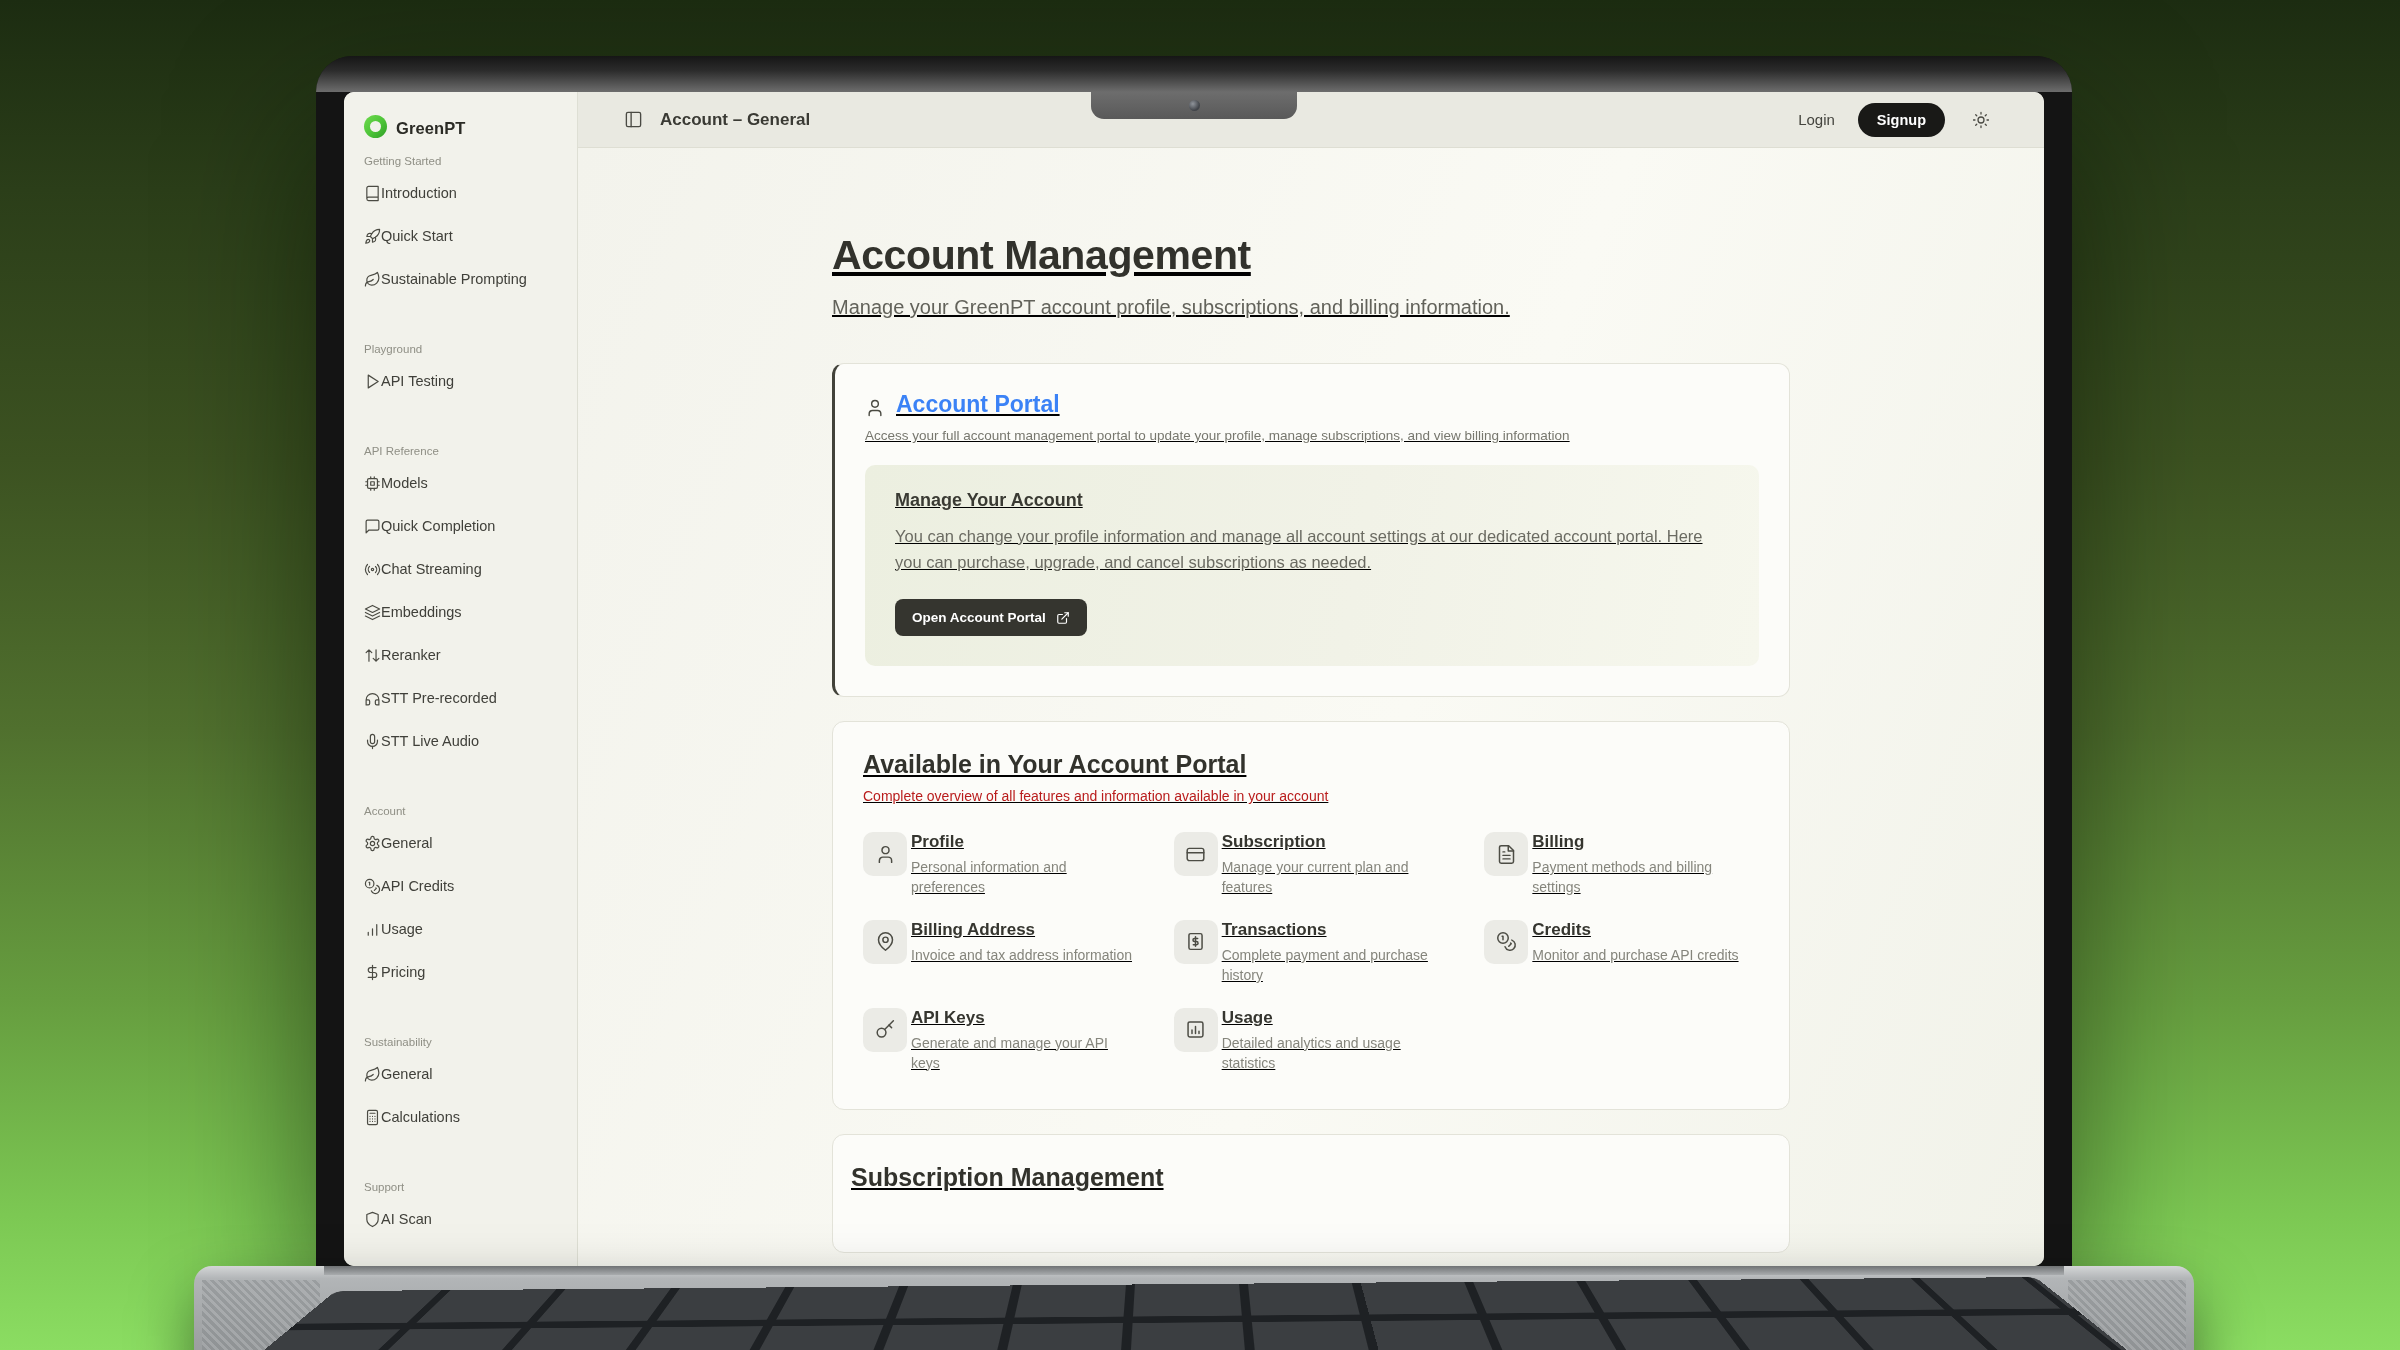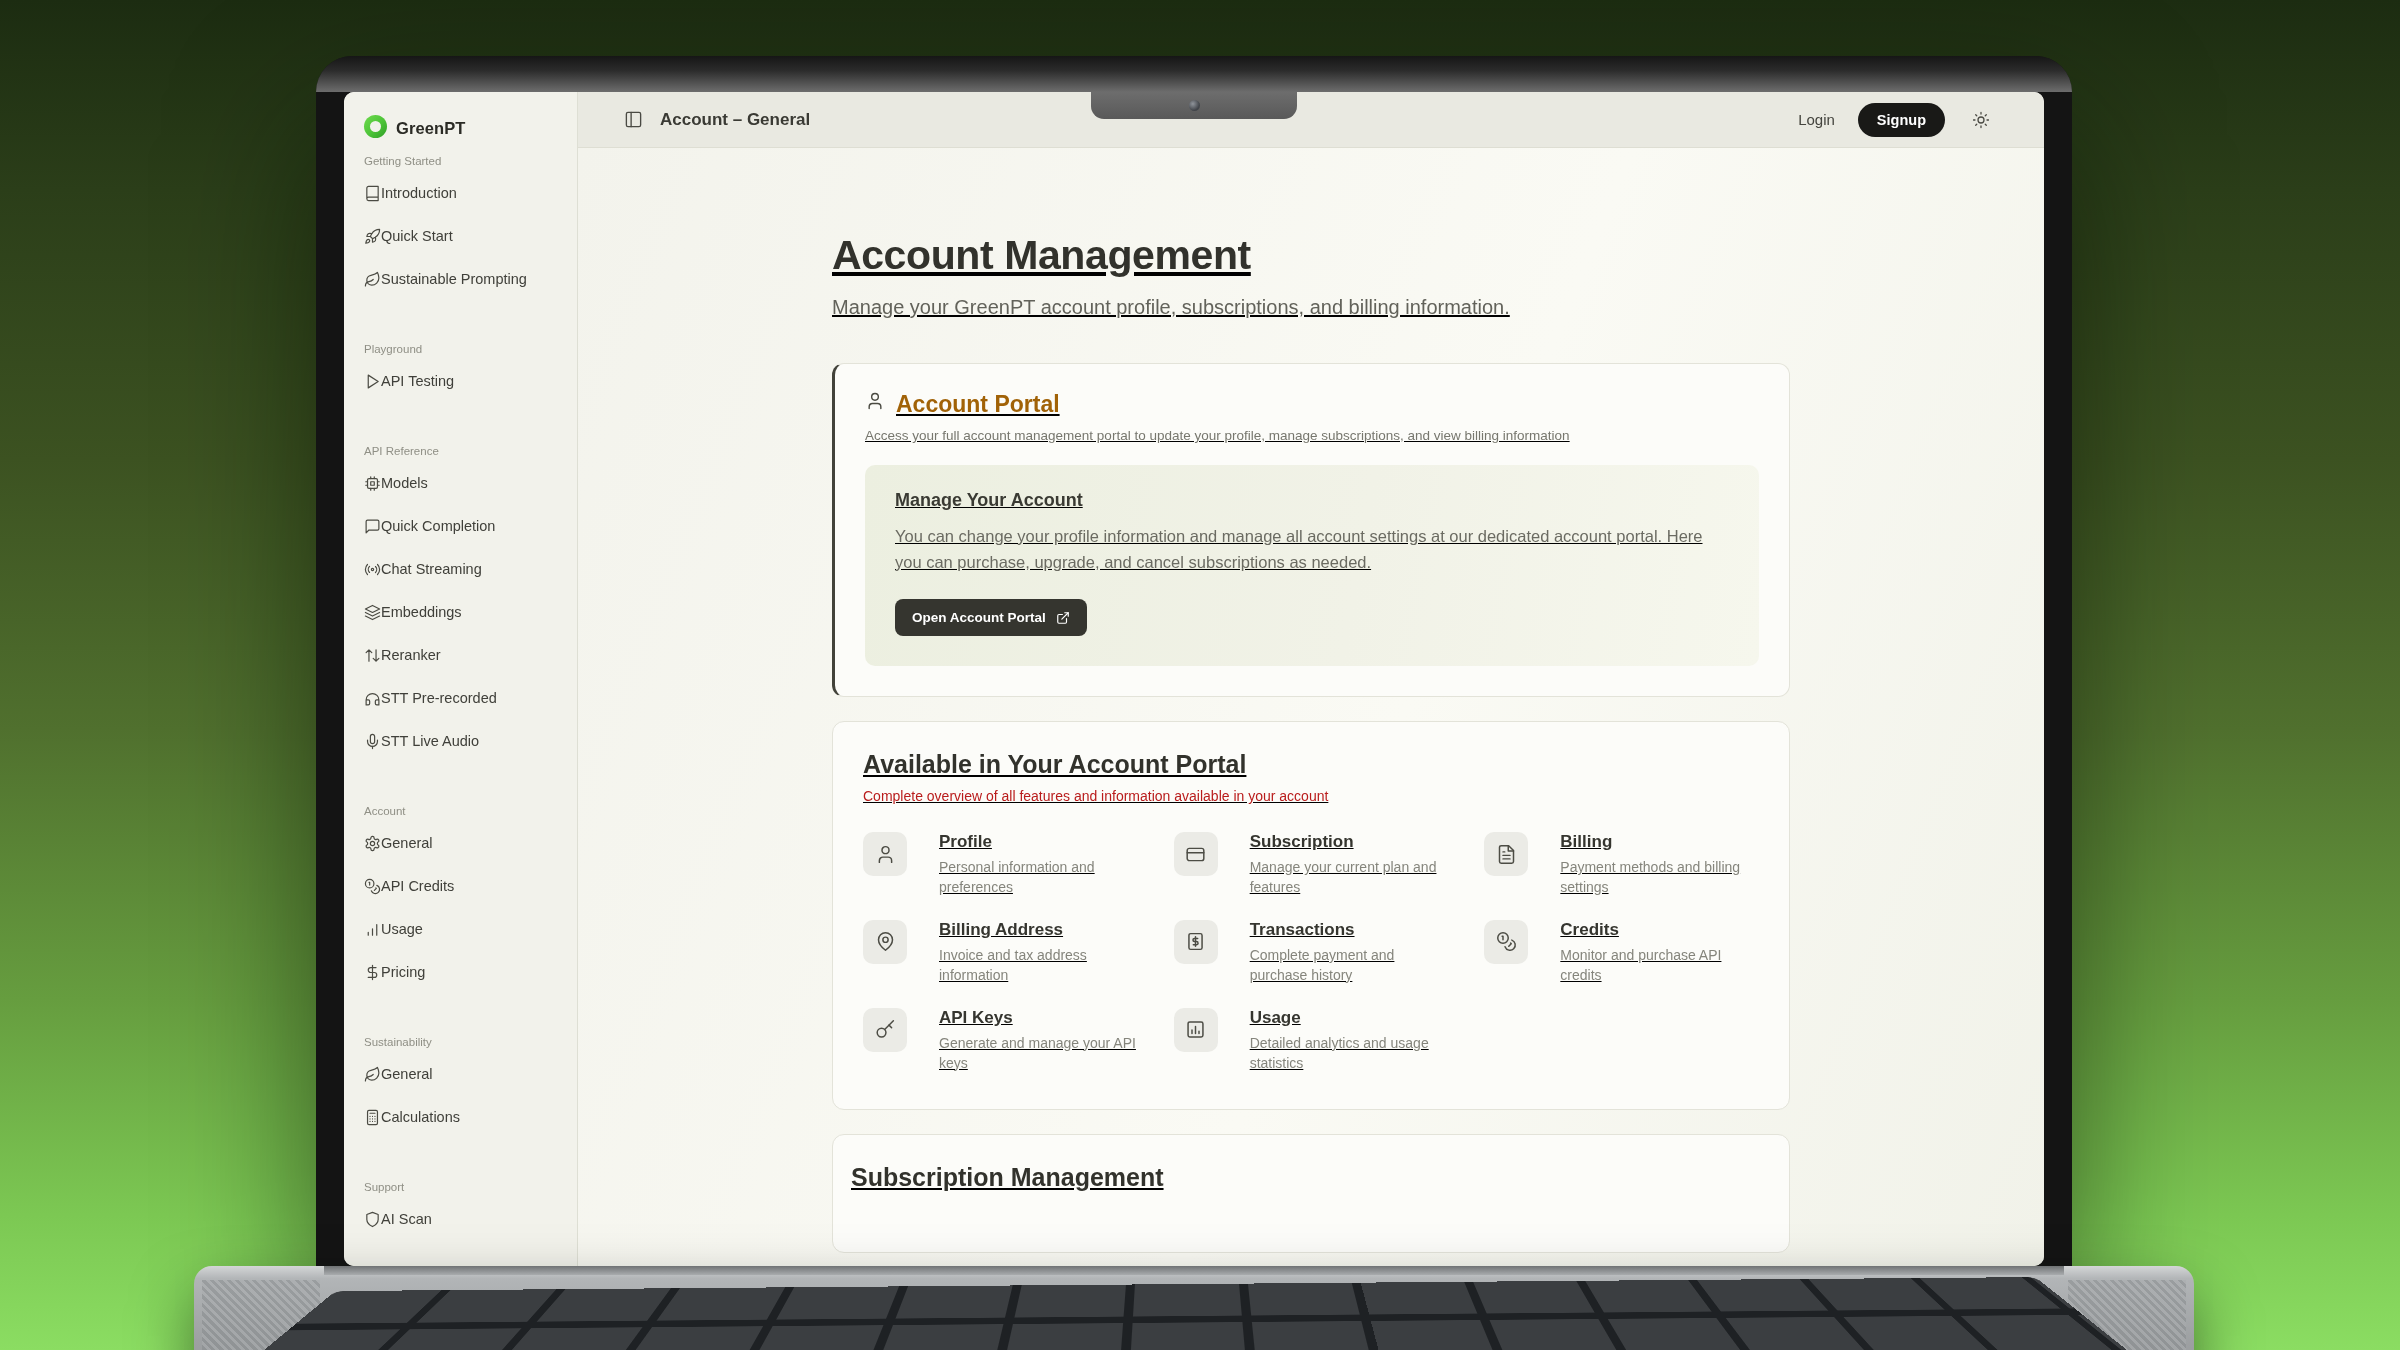--- a/index.html
+++ b/index.html
@@ -100,42 +100,42 @@
     flex:1; overflow:hidden;
     background:linear-gradient(112deg,#f3f3ec 0%,#fafaf4 55%,#f1f2e9 100%);
   }
   .col { width:958px; margin:12px auto; padding-top:72px;text-decoration:underline; }
   .page-title { font-size:41px; font-weight:700; color:#32322c; letter-spacing:-.4px; }
   .page-subtitle { margin-top:17px; font-size:20px; color:#62625a; }
 
   .card { background:#fcfcf9; border:1px solid #e3e3d9; border-radius:12px; }
 
   .portal-card { margin-top:44px; padding:27px 30px 30px; border-left:3px solid #42423a; }
-  .portal-head { display:flex; align-items:flex-start; gap:11px; color:#a16207; }
+  .portal-head { display:flex; align-items:flex-end; gap:11px; color:#3b82f6; }
   .portal-head svg { width:20px; height:20px; color:#4a4a42; }
   .portal-title { font-size:23px; font-weight:700; }
   .portal-desc { margin-top:10px; font-size:13.5px; color:#77776e; }
   .portal-inner {
     margin-top:22px; border-radius:10px; padding:25px 30px 30px;
     background:linear-gradient(100deg,#ecefe0 0%,#f1f2e7 55%,#f6f7ed 100%);
   }
   .inner-title { font-size:18px; font-weight:700; color:#3a3a33; }
   .inner-body { margin-top:13px; font-size:16.5px; line-height:1.55; color:#6b6b62; max-width:905px; }
   .portal-btn {
     margin-top:24px; display:inline-flex; align-items:center; gap:10px;
     background:#35352f; color:#fff; font-size:13.5px; font-weight:700;
     padding:11px 17px; border-radius:8px; border:none; cursor:pointer;
   }
   .portal-btn svg { width:14px; height:14px; }
 
   .features-card { margin-top:24px; padding:28px 30px 36px; }
   .features-title { font-size:25px; font-weight:700; color:#32322c; }
   .features-sub { margin-top:9px; font-size:14px; color:#b91c1c; }
   .features-grid { margin-top:28px; display:grid; grid-template-columns:repeat(3,1fr); column-gap:36px; row-gap:22px; }
-  .feature { display:flex; gap:32px; }
+  .feature { display:flex; gap:4px; }
   .ftile { width:44px; height:44px; flex:none; border-radius:10px; background:#ebebe6; display:flex; align-items:center; justify-content:center; color:#4c4c44; }
   .ftile svg { width:21px; height:21px; }
   .ftitle { font-size:17px; font-weight:700; color:#35352f; }
   .fdesc { margin-top:6px; font-size:14px; line-height:1.42; color:#85857c; max-width:252px; }
 
   .subs-card { margin-top:24px; padding:28px 18px 60px; }
   .subs-title { font-size:25px; font-weight:700; color:#32322c; }
 </style>
 </head>
 <body>

